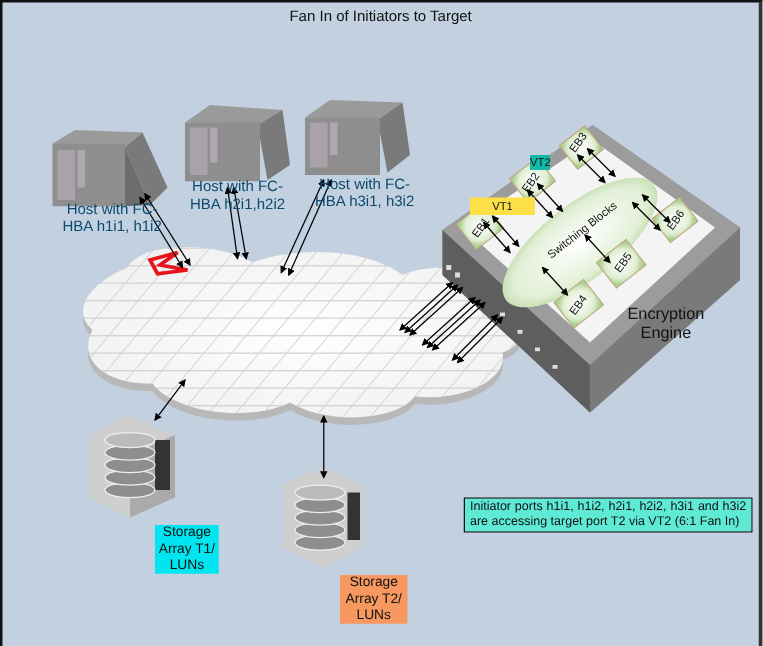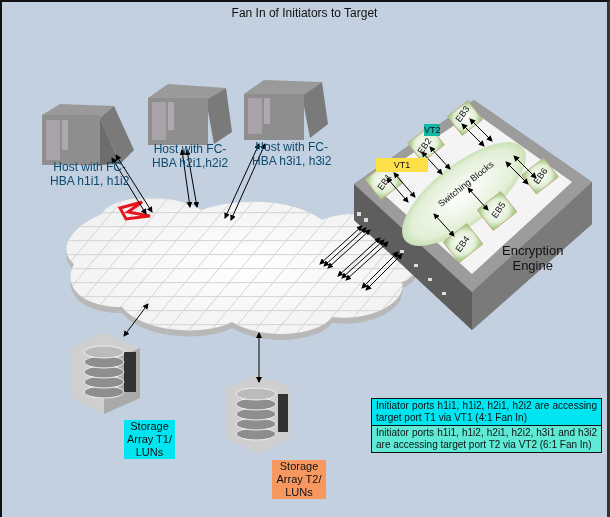--- a/index.html
+++ b/index.html
@@ -195,16 +195,15 @@
     <div>Array T1/</div>
     <div>LUNs</div>
   </div>
   <div class="storage-label" style="left:229px;top:458px;width:54px;background:#f79860;">
     <div>Storage</div>
     <div>Array  T2/</div>
     <div>LUNs</div>
   </div>
 
   <div class="legend">
-    <div class="legend-row" style="background:#00e5ef;">Initiator ports h1i1, h1i2, h2i1, h2i2 are accessing target port T1 via VT1 (4:1 Fan In)</div>
     <div class="legend-row" style="background:#5eead4;">Initiator ports h1i1, h1i2, h2i1, h2i2, h3i1 and h3i2 are accessing target port T2 via VT2 (6:1 Fan In)</div>
   </div>
 </div>
 
 </body></html>

